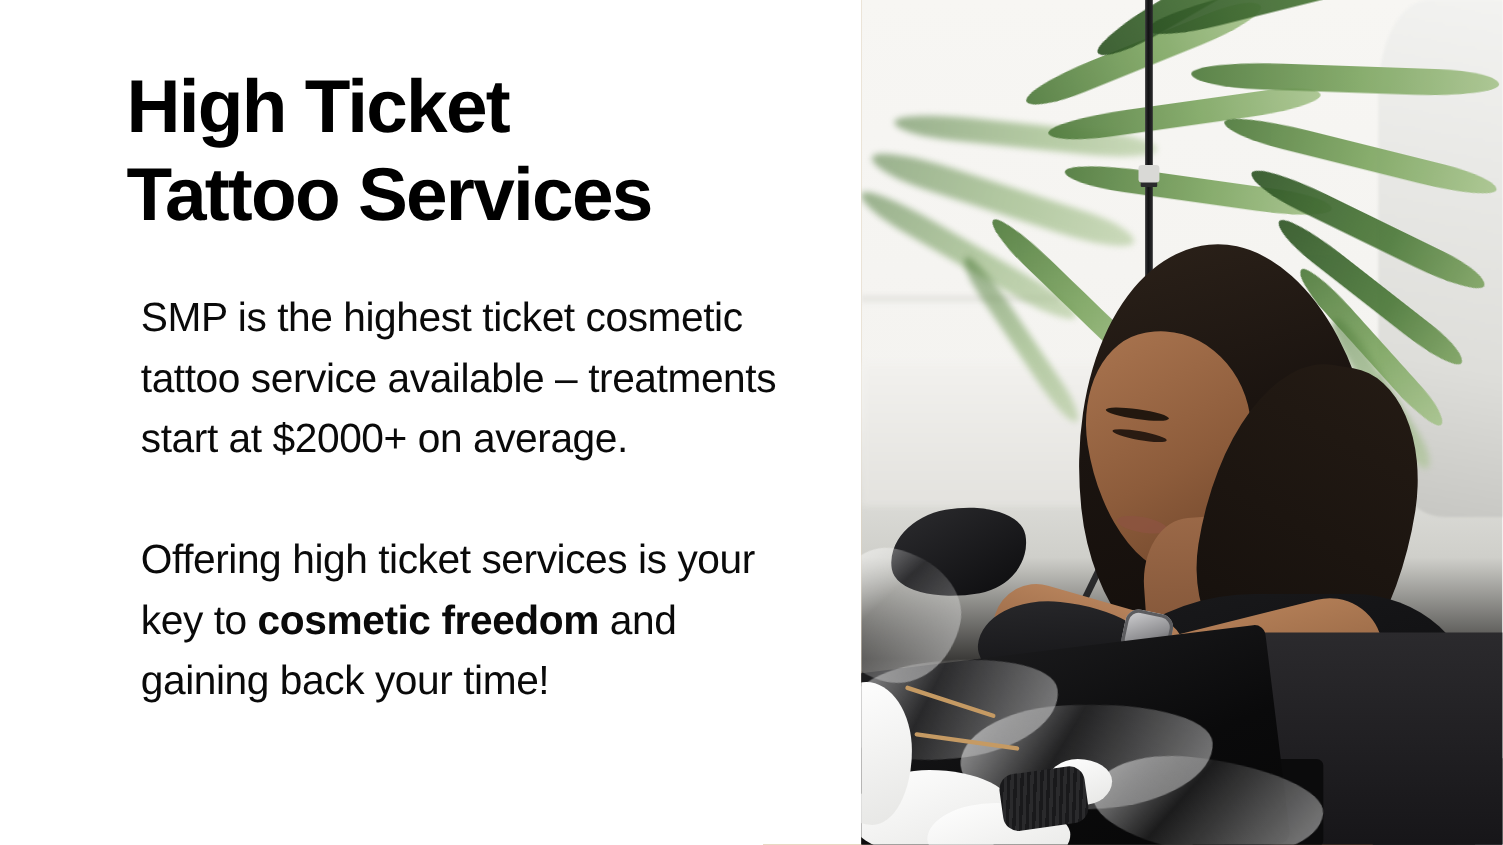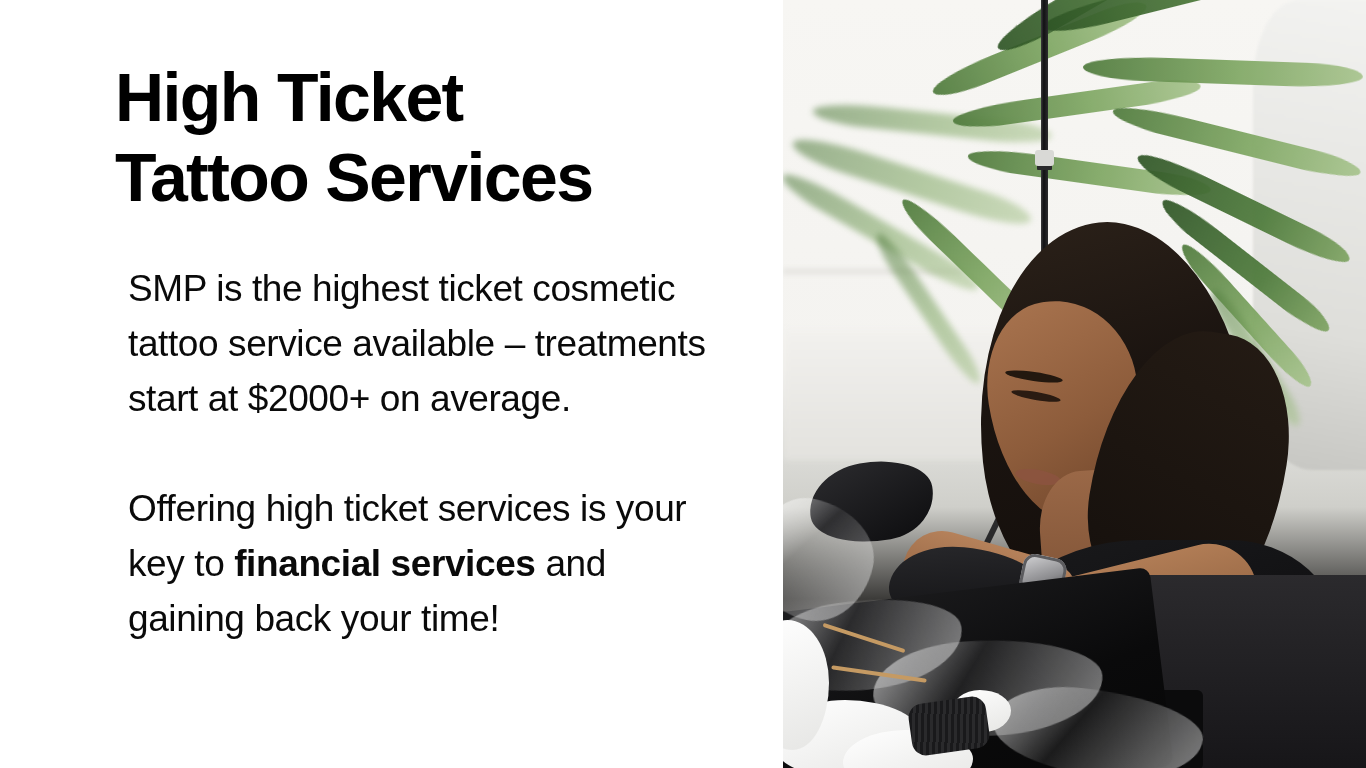--- a/index.html
+++ b/index.html
@@ -314,21 +314,21 @@
   <div class="text-panel">
 
     <h1 class="headline">High Ticket
 Tattoo Services</h1>
 
     <div class="body-block">
 
       <p class="para">SMP is the highest ticket cosmetic tattoo service available – treatments start at $2000+ on average.</p>
 
       <p class="para">
-        <span>Offering high ticket services is your key to </span><b>financial services</b><span> and gaining back your time!</span>
+        <span>Offering high ticket services is your key to </span><b>cosmetic freedom</b><span> and gaining back your time!</span>
       </p>
 
     </div>
   </div>
 
   <div class="photo-panel">
 
     <div class="wall"></div>
     <div class="wall-panel"></div>
     <div class="wall-seam"></div>

